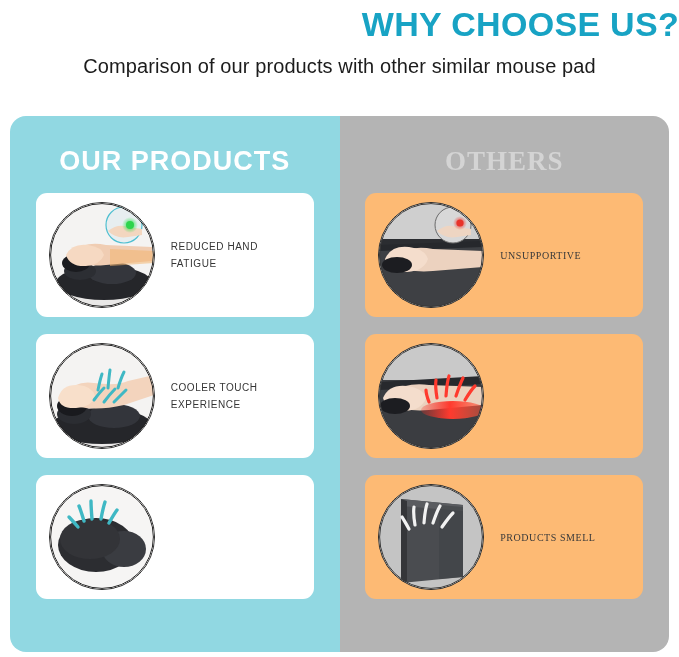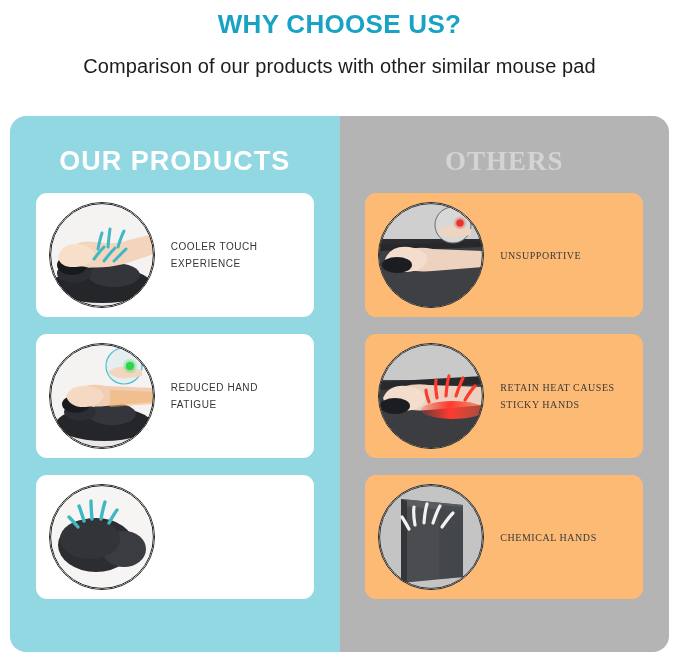--- a/index.html
+++ b/index.html
@@ -10,23 +10,23 @@
   body {
     width: 679px;
     height: 657px;
     font-family: "Liberation Sans", sans-serif;
     position: relative;
     overflow: hidden;
   }
 
   
   .page-title {
-    text-align: center;
+    text-align: right;
     color: #18A3C4;
-    font-size: 26px;
+    font-size: 34px;
     font-weight: bold;
     letter-spacing: 0.3px;
     margin: 4px 0 0 0;
     line-height: 40px;
   }
   .page-subtitle {
     text-align: center;
     color: #1c1c1c;
     font-size: 20px;
     font-weight: normal;
@@ -123,20 +123,59 @@
 
   <div class="column ours">
     <div class="column-title">OUR PRODUCTS</div>
 
     <div class="cards">
 
       <div class="card">
         <div class="thumb">
           <svg viewBox="0 0 104 104">
             <defs>
+              <clipPath id="c1">
+                  <circle cx="52" cy="52" r="52"></circle>
+                </clipPath>
+              <radialGradient id="greenGlow">
+                <stop offset="0%" stop-color="#27E04A"></stop>
+                <stop offset="100%" stop-color="#27E04A" stop-opacity="0"></stop>
+              </radialGradient>
+            </defs>
+            <g clip-path="url(#c1)">
+              <rect width="104" height="104" fill="#f4f3f2"></rect>
+              <rect y="74" width="104" height="30" fill="#e9e8e7"></rect>
+
+              <ellipse cx="54" cy="80" rx="48" ry="17" fill="#25262a"></ellipse>
+
+              <ellipse cx="62" cy="70" rx="24" ry="11" fill="#34363c"></ellipse>
+              <ellipse cx="30" cy="68" rx="16" ry="9" fill="#2c2e33"></ellipse>
+
+              <ellipse cx="26" cy="60" rx="14" ry="9" fill="#1a1b1f"></ellipse>
+
+              <path d="M22 48 q14 -10 34 -6 l46 2 0 14 -46 4 q-22 2 -34 -4 z" fill="#f0cdb3"></path>
+              <path d="M60 46 l44 2 0 12 -44 3 z" fill="#f2b46f" opacity="0.55"></path>
+
+              <path d="M16 52 q6 -12 22 -10 q14 2 16 10 q-4 10 -18 11 q-16 1 -20 -11 z" fill="#f6d9c2"></path>
+
+              <circle cx="74" cy="22" r="18" fill="#e7eef0" stroke="#4FBFD0" stroke-width="1.2"></circle>
+              <path d="M58 28 q10 -8 20 -4 l14 2 0 6 -14 2 q-12 2 -20 -6 z" fill="#f3d6bf"></path>
+              <circle cx="80" cy="22" r="8" fill="url(#greenGlow)"></circle>
+              <circle cx="80" cy="22" r="4" fill="#2ED44C"></circle>
+            </g>
+            <circle cx="52" cy="52" r="51.4" fill="none" stroke="#232323" stroke-width="1"></circle>
+          </svg>
+        </div>
+        <div class="card-label">REDUCED HAND FATIGUE</div>
+      </div>
+
+      <div class="card">
+        <div class="thumb">
+          <svg viewBox="0 0 104 104">
+            <defs>
                 <clipPath id="c2">
                   <circle cx="52" cy="52" r="52"></circle>
                 </clipPath>
               </defs>
             <g clip-path="url(#c2)">
               <rect width="104" height="104" fill="#f4f3f2"></rect>
               <rect y="72" width="104" height="32" fill="#eceaea"></rect>
               <ellipse cx="52" cy="82" rx="50" ry="18" fill="#25262a"></ellipse>
               <ellipse cx="64" cy="72" rx="26" ry="12" fill="#33353b"></ellipse>
               <ellipse cx="24" cy="70" rx="17" ry="10" fill="#2b2d32"></ellipse>
@@ -151,59 +190,20 @@
                 <path d="M68 44 q3 -10 6 -16"></path>
                 <path d="M44 56 q6 -8 10 -12"></path>
                 <path d="M54 58 q6 -8 11 -13"></path>
                 <path d="M64 58 q7 -7 12 -12"></path>
               </g>
             </g>
             <circle cx="52" cy="52" r="51.4" fill="none" stroke="#232323" stroke-width="1"></circle>
           </svg>
         </div>
         <div class="card-label">COOLER TOUCH EXPERIENCE</div>
-      </div>
-
-      <div class="card">
-        <div class="thumb">
-          <svg viewBox="0 0 104 104">
-            <defs>
-              <clipPath id="c1">
-                  <circle cx="52" cy="52" r="52"></circle>
-                </clipPath>
-              <radialGradient id="greenGlow">
-                <stop offset="0%" stop-color="#27E04A"></stop>
-                <stop offset="100%" stop-color="#27E04A" stop-opacity="0"></stop>
-              </radialGradient>
-            </defs>
-            <g clip-path="url(#c1)">
-              <rect width="104" height="104" fill="#f4f3f2"></rect>
-              <rect y="74" width="104" height="30" fill="#e9e8e7"></rect>
-
-              <ellipse cx="54" cy="80" rx="48" ry="17" fill="#25262a"></ellipse>
-
-              <ellipse cx="62" cy="70" rx="24" ry="11" fill="#34363c"></ellipse>
-              <ellipse cx="30" cy="68" rx="16" ry="9" fill="#2c2e33"></ellipse>
-
-              <ellipse cx="26" cy="60" rx="14" ry="9" fill="#1a1b1f"></ellipse>
-
-              <path d="M22 48 q14 -10 34 -6 l46 2 0 14 -46 4 q-22 2 -34 -4 z" fill="#f0cdb3"></path>
-              <path d="M60 46 l44 2 0 12 -44 3 z" fill="#f2b46f" opacity="0.55"></path>
-
-              <path d="M16 52 q6 -12 22 -10 q14 2 16 10 q-4 10 -18 11 q-16 1 -20 -11 z" fill="#f6d9c2"></path>
-
-              <circle cx="74" cy="22" r="18" fill="#e7eef0" stroke="#4FBFD0" stroke-width="1.2"></circle>
-              <path d="M58 28 q10 -8 20 -4 l14 2 0 6 -14 2 q-12 2 -20 -6 z" fill="#f3d6bf"></path>
-              <circle cx="80" cy="22" r="8" fill="url(#greenGlow)"></circle>
-              <circle cx="80" cy="22" r="4" fill="#2ED44C"></circle>
-            </g>
-            <circle cx="52" cy="52" r="51.4" fill="none" stroke="#232323" stroke-width="1"></circle>
-          </svg>
-        </div>
-        <div class="card-label">REDUCED HAND FATIGUE</div>
       </div>
 
       <div class="card">
         <div class="thumb">
           <svg viewBox="0 0 104 104">
             <defs>
                 <clipPath id="c3">
                   <circle cx="52" cy="52" r="52"></circle>
                 </clipPath>
               </defs>
@@ -299,21 +299,20 @@
                 <path d="M58 54 q-2 -12 -1 -18"></path>
                 <path d="M67 52 q1 -14 3 -20"></path>
                 <path d="M77 52 q4 -12 7 -18"></path>
                 <path d="M86 56 q6 -10 10 -14"></path>
                 <path d="M50 58 q-3 -8 -3 -12"></path>
               </g>
             </g>
             <circle cx="52" cy="52" r="51.4" fill="none" stroke="#3a3a3a" stroke-width="1"></circle>
           </svg>
         </div>
-        <div class="card-label">RETAIN HEAT CAUSES STICKY HANDS</div>
       </div>
 
       <div class="card">
         <div class="thumb">
           <svg viewBox="0 0 104 104">
             <defs>
                 <clipPath id="c6">
                   <circle cx="52" cy="52" r="52"></circle>
                 </clipPath>
               </defs>
@@ -329,19 +328,19 @@
                 <path d="M36 40 q-2 -12 -1 -18"></path>
                 <path d="M45 38 q1 -13 3 -19"></path>
                 <path d="M54 38 q4 -12 7 -17"></path>
                 <path d="M63 42 q7 -10 11 -14"></path>
                 <path d="M30 44 q-5 -9 -7 -12"></path>
               </g>
             </g>
             <circle cx="52" cy="52" r="51.4" fill="none" stroke="#3a3a3a" stroke-width="1"></circle>
           </svg>
         </div>
-        <div class="card-label">CHEMICAL HANDS</div>
+        <div class="card-label">PRODUCTS SMELL</div>
       </div>
 
     </div>
   </div>
 
 </div>
 
 </body></html>

